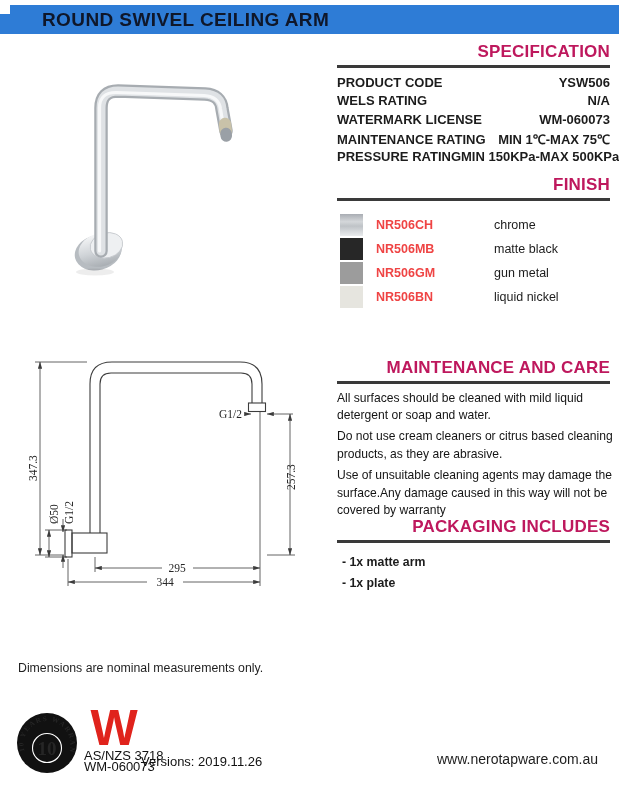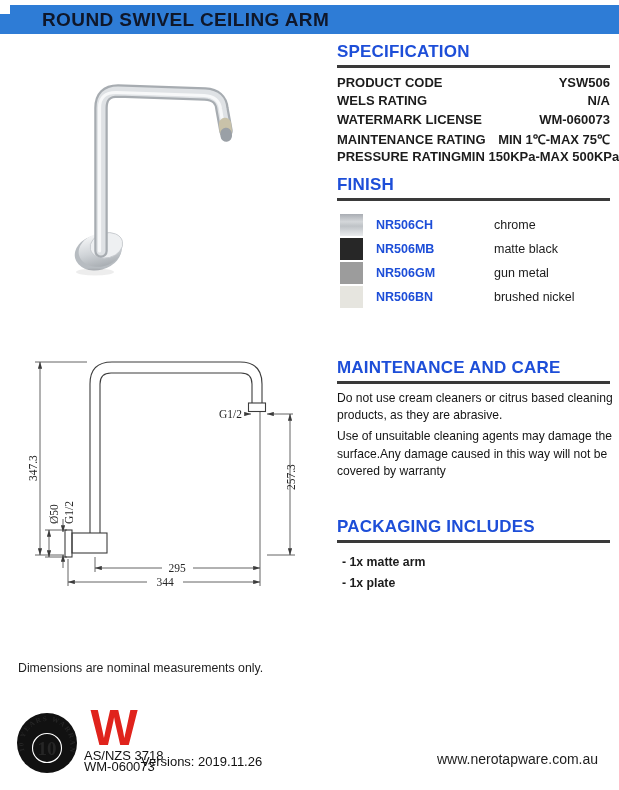--- a/index.html
+++ b/index.html
@@ -8,31 +8,31 @@
 
   
   .header-bar{position:absolute;left:0;top:5px;width:619px;height:29px;background:#2e7cd6;}
   .header-title{position:absolute;left:42px;top:0;height:29px;line-height:29px;
         font-size:19px;font-weight:bold;color:#0f172a;letter-spacing:.4px;white-space:nowrap;}
   .header-notch{position:absolute;left:0;top:5px;width:10px;height:9px;background:#ffffff;}
 
   
   .rightcol{position:absolute;left:337px;top:42px;width:273px;}
   .section{position:absolute;left:0;width:273px;}
-  .sec-title{font-size:17px;font-weight:bold;color:#1d4ed8;letter-spacing:.2px;white-space:nowrap;}
+  .sec-title{font-size:17px;font-weight:bold;color:#be185d;letter-spacing:.2px;white-space:nowrap;text-align:right;}
   .sec-rule{height:2.6px;background:#3a3a3a;margin-top:3px;}
 
   .spec-table{margin-top:7px;}
   .spec-row{display:flex;justify-content:space-between;align-items:baseline;
         height:18.6px;font-size:13px;font-weight:bold;color:#1c1c1c;white-space:nowrap;}
 
   .finish-list{margin-top:12px;padding-left:3px;}
   .finish-row{display:flex;align-items:center;height:24px;}
   .swatch{width:23px;height:22px;flex:0 0 23px;}
-  .fcode{margin-left:13px;width:118px;font-size:12.5px;font-weight:bold;color:#1d4ed8;}
+  .fcode{margin-left:13px;width:118px;font-size:12.5px;font-weight:bold;color:#ef4444;}
   .fname{font-size:12.5px;color:#1c1c1c;text-align:right;}
 
   .maint{margin-top:6px;width:280px;}
   .maint p{margin:0 0 4px 0;font-size:12.1px;line-height:17.4px;color:#141414;}
 
   .pack-list{margin-top:9px;}
   .pack-item{font-size:12.3px;font-weight:bold;color:#1c1c1c;line-height:21px;padding-left:5px;}
 
   
   .photo{position:absolute;left:45px;top:45px;}
@@ -128,29 +128,30 @@
           <span class="fname">matte black</span>
         </div>
         <div class="finish-row">
           <span class="swatch" style="background: rgb(156, 156, 156);"></span>
           <span class="fcode">NR506GM</span>
           <span class="fname">gun metal</span>
         </div>
         <div class="finish-row">
           <span class="swatch" style="background: rgb(230, 229, 223);"></span>
           <span class="fcode">NR506BN</span>
-          <span class="fname">brushed nickel</span>
+          <span class="fname">liquid nickel</span>
         </div>
       </div>
     </div>
 
     <div class="section" style="top:316px;">
       <div class="sec-title">MAINTENANCE AND CARE</div>
       <div class="sec-rule"></div>
       <div class="maint">
+        <p>All surfaces should be cleaned with mild liquid detergent or soap and water.</p>
         <p>Do not use cream cleaners or citrus based cleaning products, as they are abrasive.</p>
         <p>Use of unsuitable cleaning agents may damage the surface.Any damage caused in this way will not be covered by warranty</p>
       </div>
     </div>
 
     <div class="section" style="top:475px;">
       <div class="sec-title">PACKAGING INCLUDES</div>
       <div class="sec-rule"></div>
       <div class="pack-list">
         <div class="pack-item">-  1x matte arm</div>

